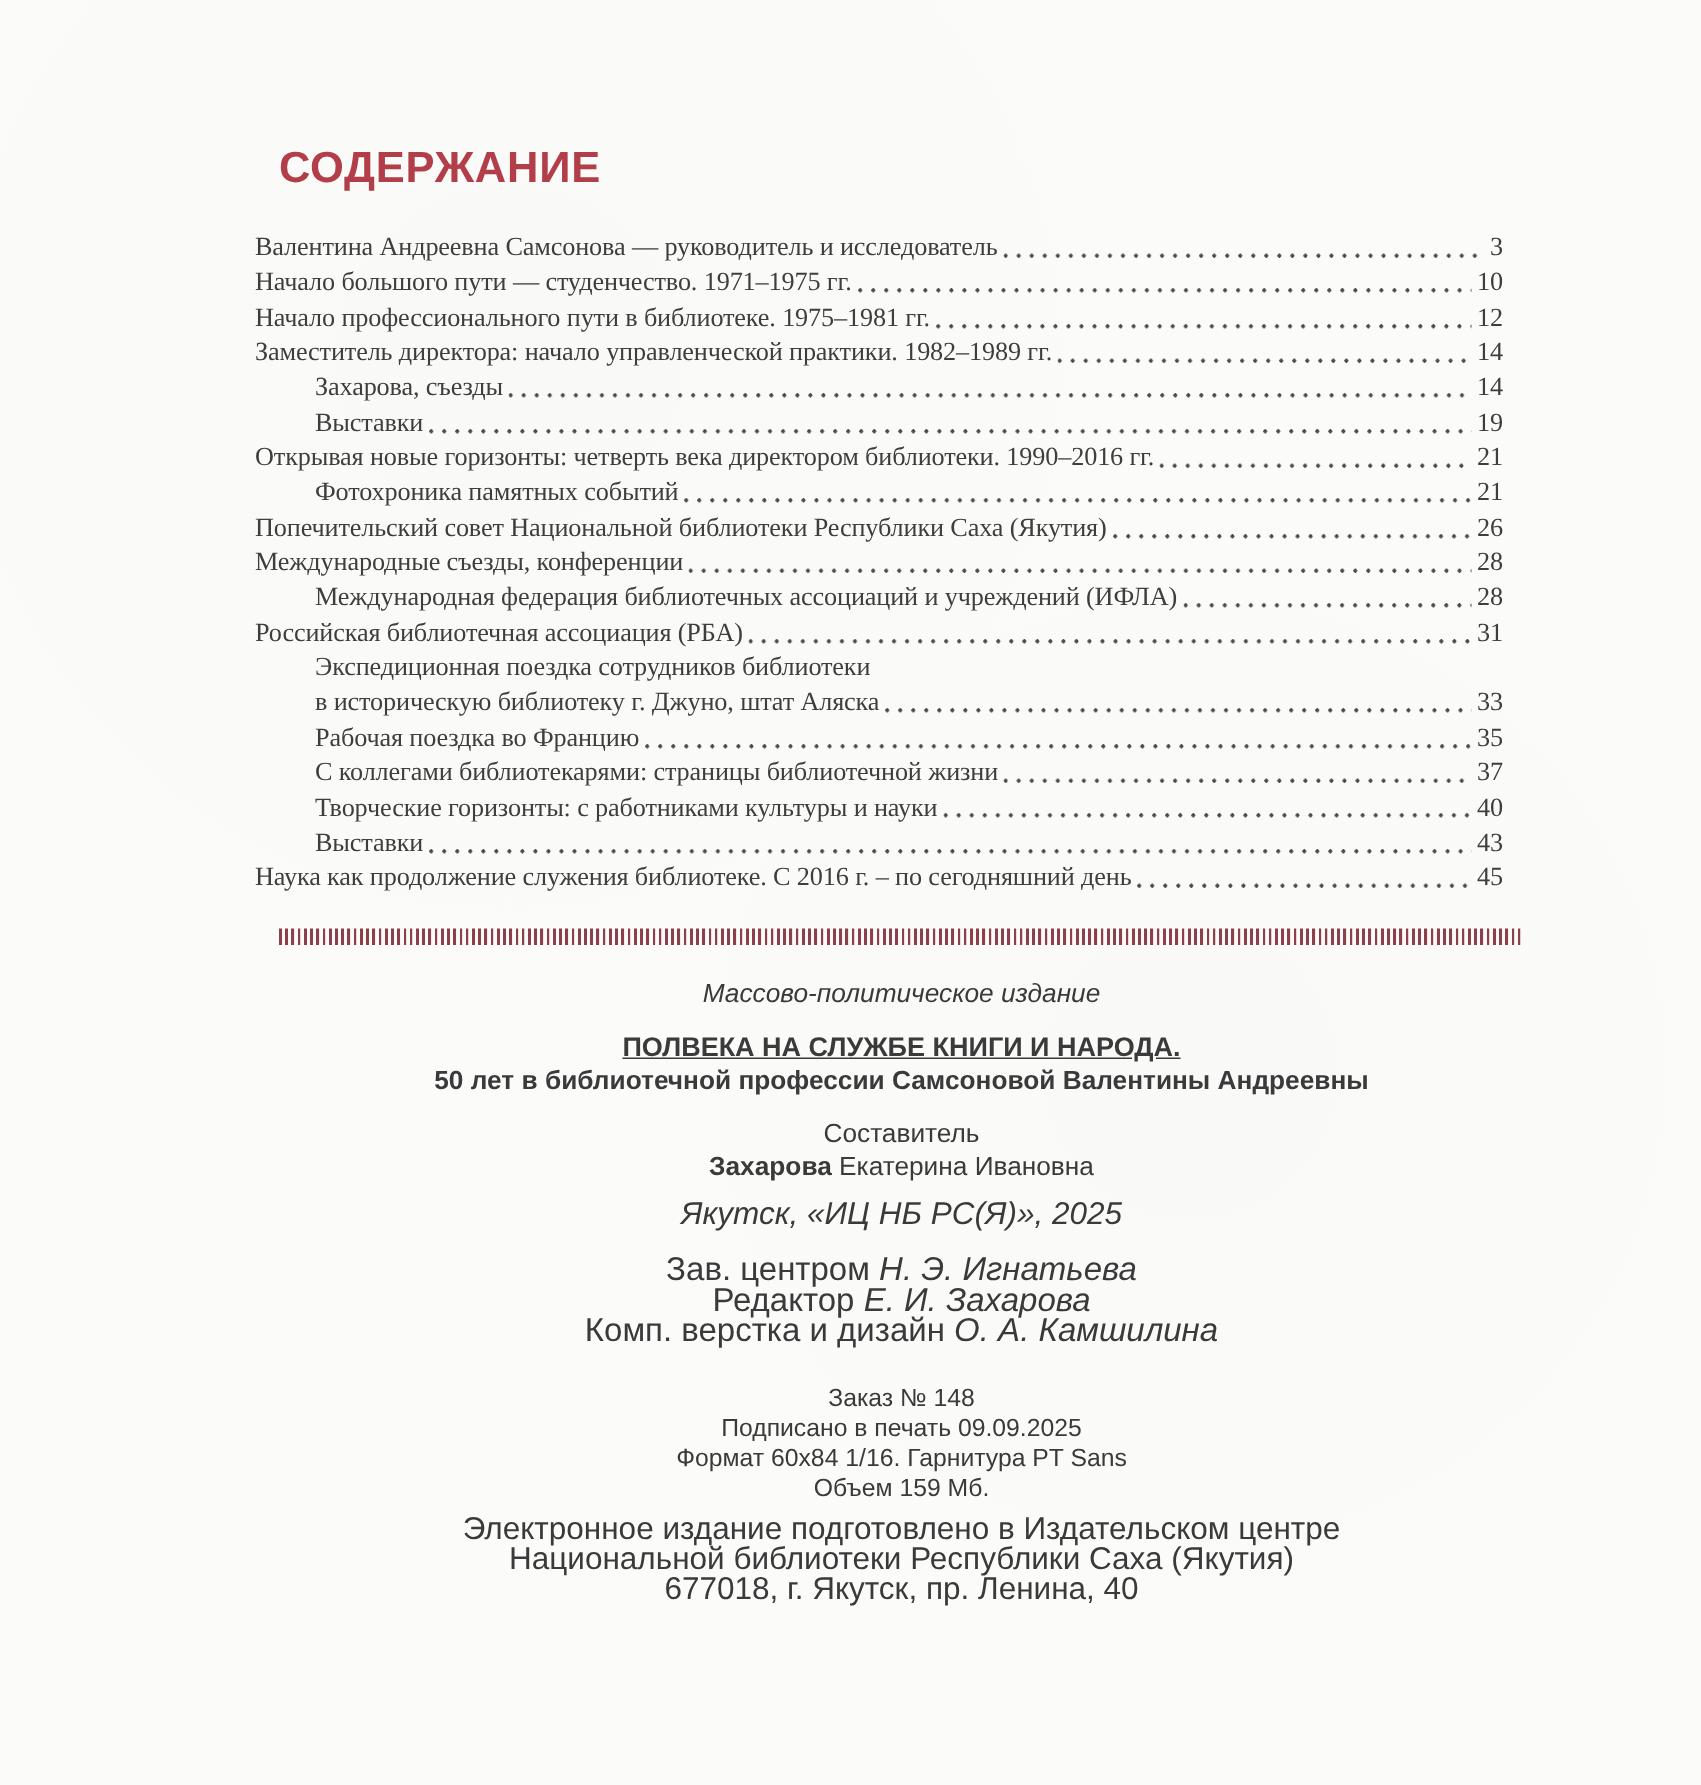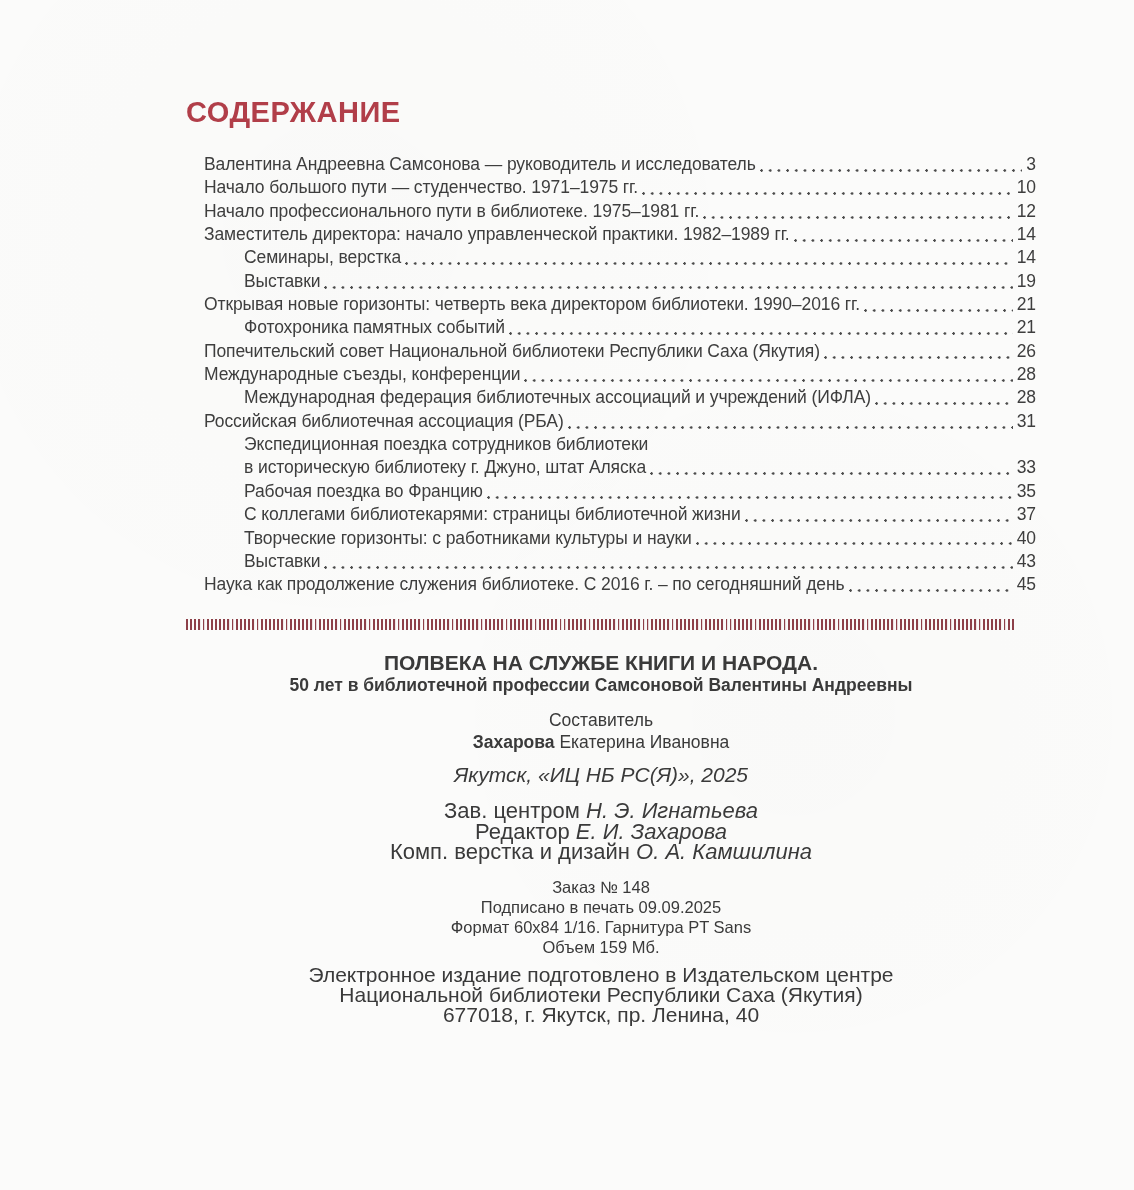--- a/index.html
+++ b/index.html
@@ -24,21 +24,21 @@
     margin: 0;
     text-align: left;
     font-size: 29px;
     line-height: 32px;
     font-weight: 700;
     letter-spacing: 0.5px;
     color: #b13e49;
   }
   .toc {
     position: absolute;
-    top: 153px; left: 204px; width: 832px;
+    top: 153px; left: 170px; width: 832px; font-family: Liberation Serif, serif;
   }
   .toc-row {
     display: flex;
     height: 23.35px;
     line-height: 23.35px;
     font-size: 17.5px;
     letter-spacing: -0.1px;
   }
   .toc-label { white-space: nowrap; flex: none; }
   .toc-label.indent { padding-left: 40px; }
@@ -68,34 +68,34 @@
     left: 186px; top: 652px; width: 830px;
     text-align: center;
     color: #3a3a3a;
   }
   .colophon p { margin: 0; }
   .edition {
     font-style: italic;
     font-size: 17.5px; line-height: 21px;
     margin-bottom: 14px !important;
   }
-  .main-title { font-weight: 700; font-size: 21px; line-height: 22px; }
+  .main-title { font-weight: 700; font-size: 18px; line-height: 22px; text-decoration: underline; }
   .sub-title  { font-weight: 700; font-size: 17.5px; line-height: 22px; }
   .compiler-label { margin-top: 14px !important; font-size: 17.5px; line-height: 21px; }
   .compiler-name  { font-size: 17.5px; line-height: 22px; }
   .compiler-name b { font-weight: 700; }
   .imprint {
     font-style: italic;
     font-size: 21px; line-height: 21px;
     margin-top: 11px !important;
   }
   .staff { margin-top: 16px; }
   .staff p { font-size: 22px; line-height: 20.7px; }
   .staff i { font-style: italic; }
-  .print-info { margin-top: 14px; }
+  .print-info { margin-top: 24px; }
   .print-info p { font-size: 16.5px; line-height: 20px; }
   .publisher-info { margin-top: 8px; }
   .publisher-info p { font-size: 21px; line-height: 20px; }
 </style>
 </head>
 <body>
 
 <div class="page">
 
   <h1 class="toc-title">СОДЕРЖАНИЕ</h1>
@@ -115,21 +115,21 @@
       <span class="toc-label">Начало профессионального пути в библиотеке. 1975–1981 гг.</span>
       <span class="leader"></span>
       <span class="pagenum">12</span>
     </div>
     <div class="toc-row">
       <span class="toc-label">Заместитель директора: начало управленческой практики. 1982–1989 гг.</span>
       <span class="leader"></span>
       <span class="pagenum">14</span>
     </div>
     <div class="toc-row">
-      <span class="toc-label indent">Семинары, верстка</span>
+      <span class="toc-label indent">Захарова, съезды</span>
       <span class="leader"></span>
       <span class="pagenum">14</span>
     </div>
     <div class="toc-row">
       <span class="toc-label indent">Выставки</span>
       <span class="leader"></span>
       <span class="pagenum">19</span>
     </div>
     <div class="toc-row">
       <span class="toc-label">Открывая новые горизонты: четверть века директором библиотеки. 1990–2016 гг.</span>
@@ -192,20 +192,21 @@
     <div class="toc-row">
       <span class="toc-label">Наука как продолжение служения библиотеке. С 2016 г. – по сегодняшний день</span>
       <span class="leader"></span>
       <span class="pagenum">45</span>
     </div>
   </div>
 
   <div class="divider"></div>
 
   <div class="colophon">
+    <p class="edition">Массово-политическое издание</p>
     <p class="main-title">ПОЛВЕКА НА СЛУЖБЕ КНИГИ И НАРОДА.</p>
     <p class="sub-title">50 лет в библиотечной профессии Самсоновой Валентины Андреевны</p>
 
     <p class="compiler-label">Составитель</p>
     <p class="compiler-name"><b>Захарова</b><span> Екатерина Ивановна</span></p>
 
     <p class="imprint">Якутск, «ИЦ НБ РС(Я)», 2025</p>
 
     <div class="staff">
       <p><span>Зав. центром </span><i>Н. Э. Игнатьева</i></p>

